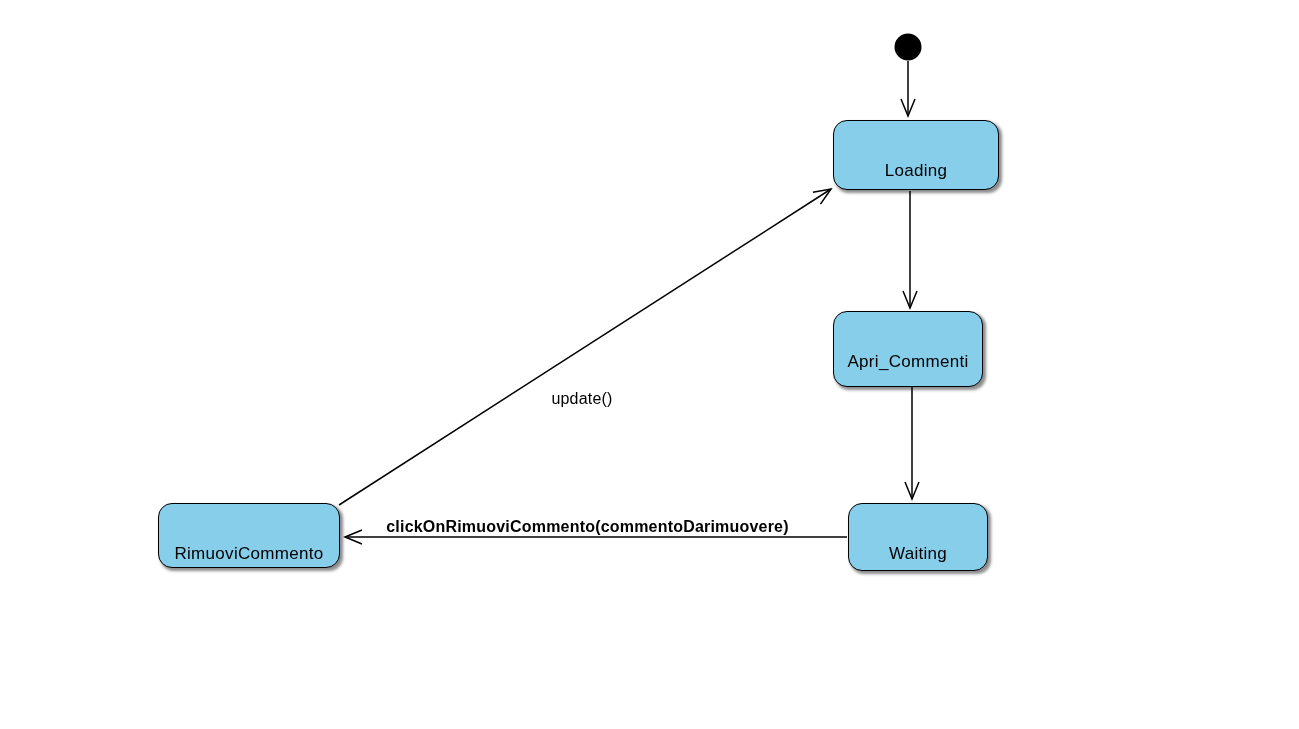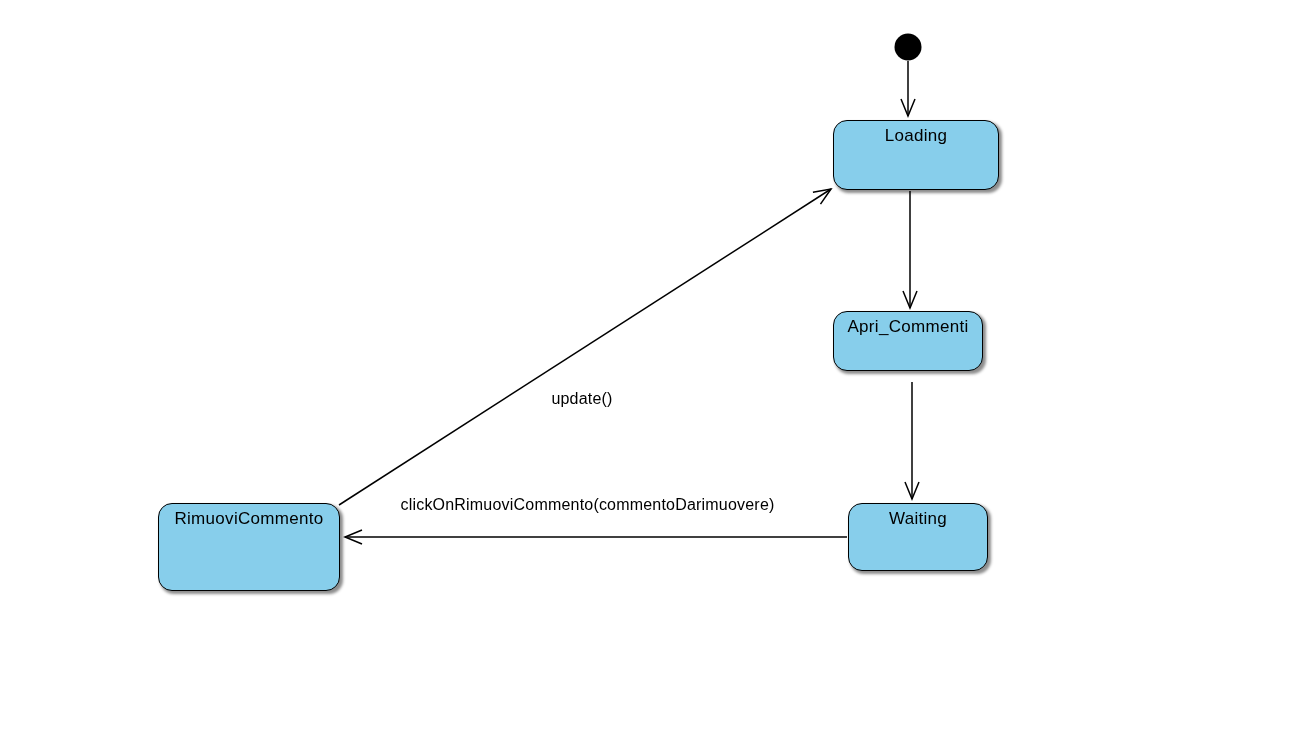--- a/index.html
+++ b/index.html
@@ -30,20 +30,21 @@
     box-shadow: 2.5px 2.5px 3px rgba(0,0,0,0.45);
     color: var(--stroke, #000000);
     font-size: 17px;
     text-align: center;
     padding-top: 5px;
     letter-spacing: 0.3px;
   }
   .state .state-label {
     display: inline-block;
     white-space: nowrap;
+    margin-top: 35px;
   }
   .edge-label {
     position: absolute;
     color: var(--stroke, #000000);
     font-size: 16px;
     letter-spacing: 0.2px;
     white-space: nowrap;
   }
   .edge-label.on-line {
     background: var(--background, #ffffff);
@@ -77,29 +78,29 @@
 
     <path d="M 847 537 L 345 537" fill="none" stroke="#000000" stroke-width="1.5" marker-end="url(#arrowOpen)"></path>
 
     <path d="M 339 505 L 831 189" fill="none" stroke="#000000" stroke-width="1.5" marker-end="url(#arrowOpen)"></path>
   </svg>
 
   <div class="state" style="left:833px; top:120px; width:166px; height:70px;">
     <span class="state-label">Loading</span>
   </div>
 
-  <div class="state" style="left:833px; top:311px; width:150px; height:60px;">
+  <div class="state" style="left:833px; top:311px; width:150px; height:76px;">
     <span class="state-label">Apri_Commenti</span>
   </div>
 
   <div class="state" style="left:848px; top:503px; width:140px; height:68px;text-decoration:underline;">
     <span class="state-label">Waiting</span>
   </div>
 
-  <div class="state" style="left:158px; top:503px; width:182px; height:88px;">
+  <div class="state" style="left:158px; top:503px; width:182px; height:65px;">
     <span class="state-label">RimuoviCommento</span>
   </div>
 
-  <div class="edge-label above-line" style="left:360px; top:496px; width:455px;">clickOnRimuoviCommento(commentoDarimuovere)</div>
+  <div class="edge-label above-line" style="left:360px; top:518px; width:455px;font-weight:bold;">clickOnRimuoviCommento(commentoDarimuovere)</div>
 
   <div class="edge-label on-line" style="left:582px; top:358px;">update()</div>
 
 </div>
 
 </body></html>

